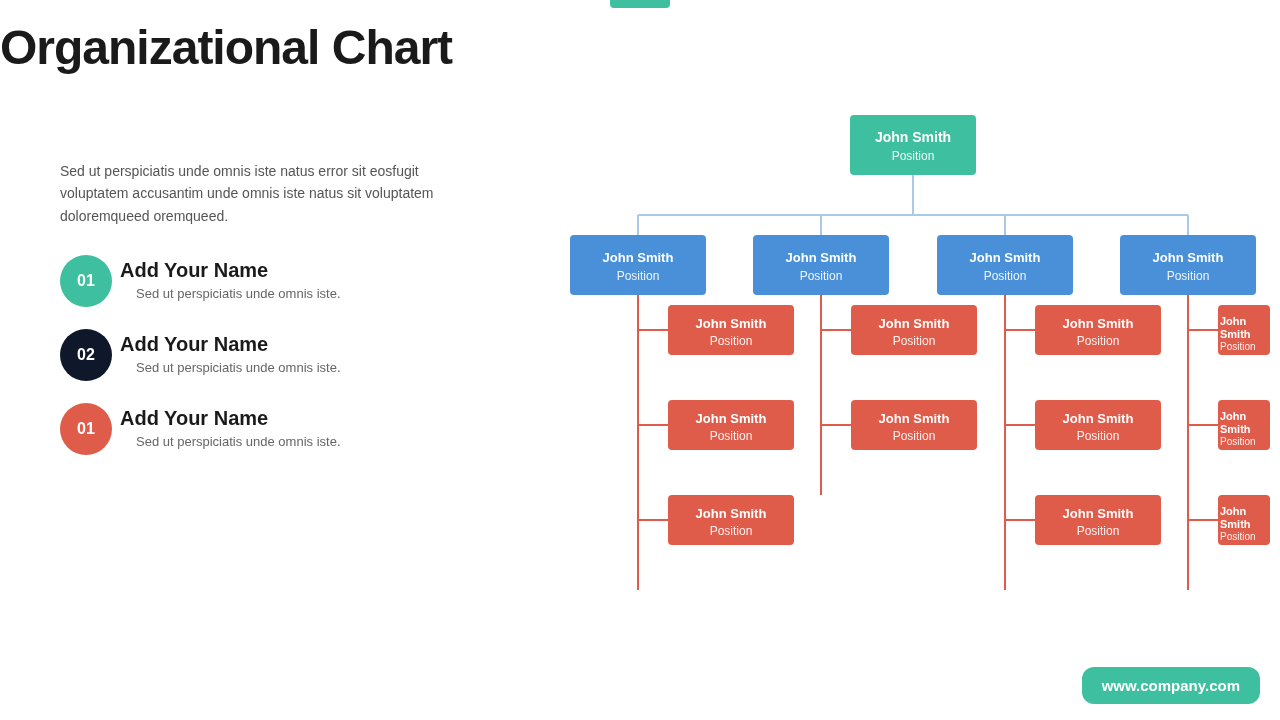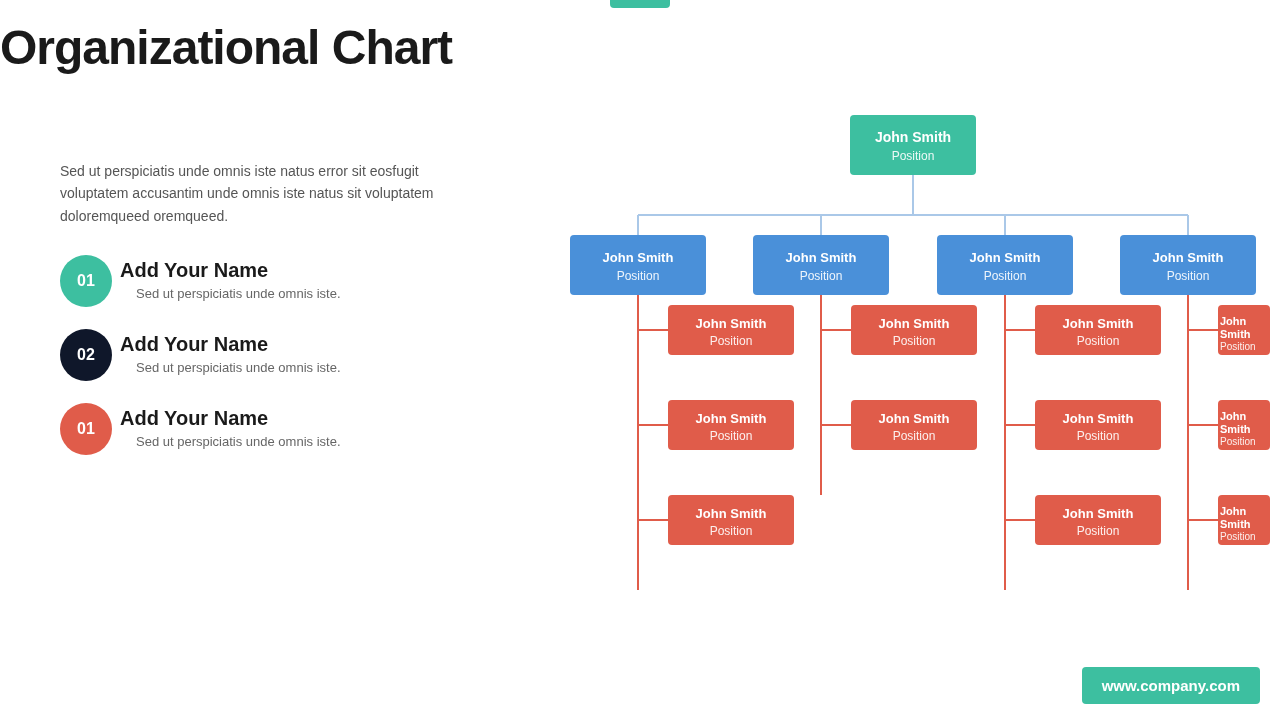--- a/index.html
+++ b/index.html
@@ -93,21 +93,21 @@
     
     .footer-url {
       position: absolute;
       bottom: 16px;
       right: 20px;
       background: #3dbfa0;
       color: white;
       font-size: 15px;
       font-weight: 700;
       padding: 10px 20px;
-      border-radius: 4px;
+      border-radius: 12px;
     }
 
     
     .org-svg-container {
       position: absolute;
       right: 2px;
       top: 100px;
       width: 730px;
     }
   </style>

